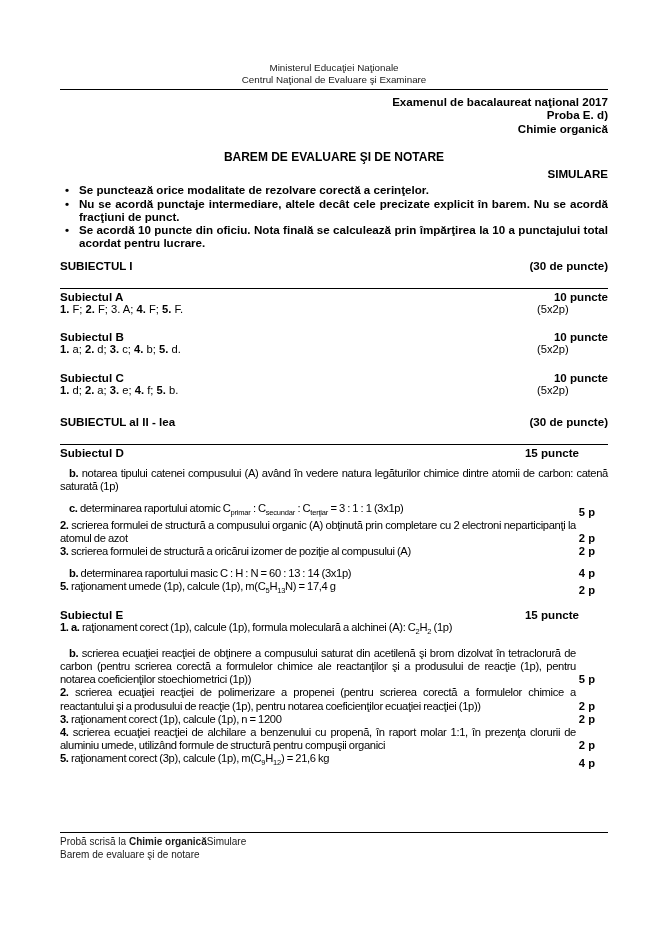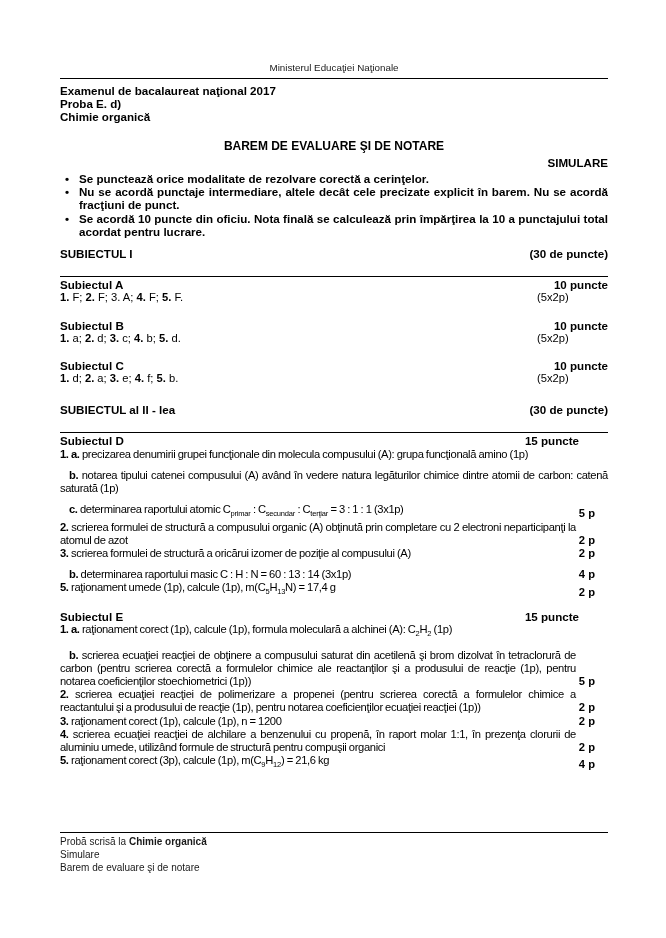--- a/index.html
+++ b/index.html
@@ -4,21 +4,21 @@
 <style>
   html,body{margin:0;padding:0;background:#ffffff;}
   .page{position:relative;width:626px;height:938px;background:#fff;overflow:hidden;
         font-family:"Liberation Sans","DejaVu Sans",sans-serif;color:#000;}
   .content{position:absolute;left:60px;top:0;width:548px;}
   .b{font-weight:bold;}
   sub{font-size:7.5px;letter-spacing:-0.2px;}
 
   .org{margin-top:62px;text-align:center;font-size:9.8px;line-height:11.5px;color:#1a1a1a;}
   .rule{border-bottom:1.7px solid #000;margin-top:4px;}
-  .title-block{margin-top:5px;text-align:left;font-weight:bold;font-size:11.6px;line-height:13.4px;}
+  .title-block{margin-top:5px;text-align:right;font-weight:bold;font-size:11.6px;line-height:13.4px;}
   .barem-heading{margin-top:16px;text-align:center;font-weight:bold;font-size:12px;line-height:13px;}
   .simulare{margin-top:3px;text-align:right;font-weight:bold;font-size:11.6px;line-height:13px;}
 
   .bullets{margin-top:3px;}
   .bullet{display:flex;font-size:11.6px;line-height:13.3px;font-weight:bold;}
   .dot{width:14px;padding-left:5px;flex:none;}
   .btext{flex:1;text-align:justify;}
 
   .sections{margin-top:9px;}
   .section + .section{margin-top:18px;}
@@ -32,31 +32,32 @@
   .row{position:relative;font-size:11.2px;line-height:13.2px;}
   .rtext{text-align:justify;}
   .row.has-pts .rtext{padding-right:32px;}
   .indent{text-indent:9px;margin-top:8px;}
   .section:nth-child(2) .rtext{letter-spacing:-0.35px;word-spacing:-0.4px;}
   .pts{position:absolute;right:13px;bottom:0;font-weight:bold;white-space:nowrap;}
   .col2{position:absolute;left:477px;top:0;font-weight:normal;white-space:nowrap;}
 
   .footer{position:absolute;left:60px;top:832px;width:548px;font-size:10px;line-height:13px;
           border-top:1px solid #000;padding-top:2px;color:#1a1a1a;}
-  .f-row1{display:flex;justify-content:flex-start;flex-direction:column;}
+  .f-row1{display:flex;justify-content:flex-start;}
   .f-center{text-align:center;}
 </style>
 </head>
 <body>
 
 <div class="page">
   <div class="content">
 
     <div class="org">
       <div>Ministerul Educaţiei Naţionale</div>
+      <div>Centrul Naţional de Evaluare şi Examinare</div>
     </div>
 
     <div class="rule"></div>
 
     <div class="title-block">
       <div>Examenul de bacalaureat naţional 2017</div>
       <div>Proba E. d)</div>
       <div>Chimie organică</div>
     </div>
 
@@ -132,24 +133,20 @@
       <span>(30 de puncte)</span>
     </div>
     <div>
             <div class="subsection">
     <div class="sub-head">
       <span>Subiectul D</span>
       <span class="sub-pts">15 puncte</span>
     </div>
     <div>
                 <div class="row">
-    <div class="rtext"><span class="b">1. a. </span><span>precizarea denumirii grupei funcţionale din molecula compusului (A): grupa funcţională amino (1p)</span></div>
-
-  </div>
-                <div class="row">
     <div class="rtext indent"><span class="b">b. </span><span>notarea tipului catenei compusului (A) având în vedere natura legăturilor chimice dintre atomii de carbon: catenă saturată (1p)</span></div>
 
   </div>
                 <div class="row has-pts">
     <div class="rtext indent"><span class="b">c. </span><span>determinarea raportului atomic C</span><sub>primar</sub><span> : C</span><sub>secundar</sub><span> : C</span><sub>terţiar</sub><span> = 3 : 1 : 1 (3x1p)</span></div>
     <span class="pts">5 p</span>
 
   </div>
                 <div class="row has-pts">
     <div class="rtext"><span class="b">2. </span><span>scrierea formulei de structură a compusului organic (A) obţinută prin completare cu 2 electroni neparticipanţi la atomul de azot</span></div>

